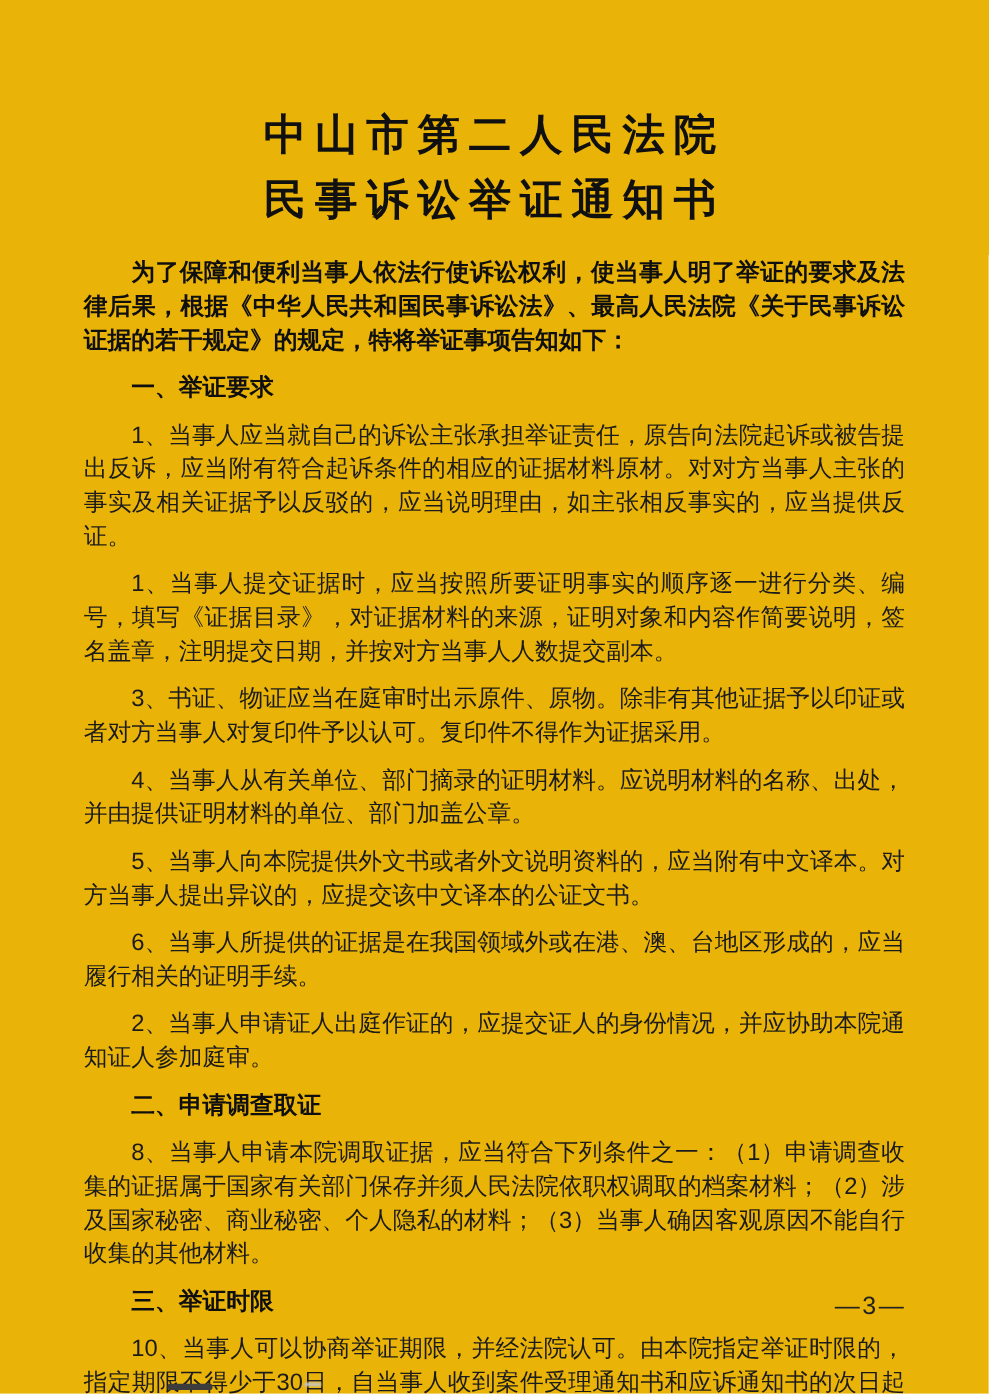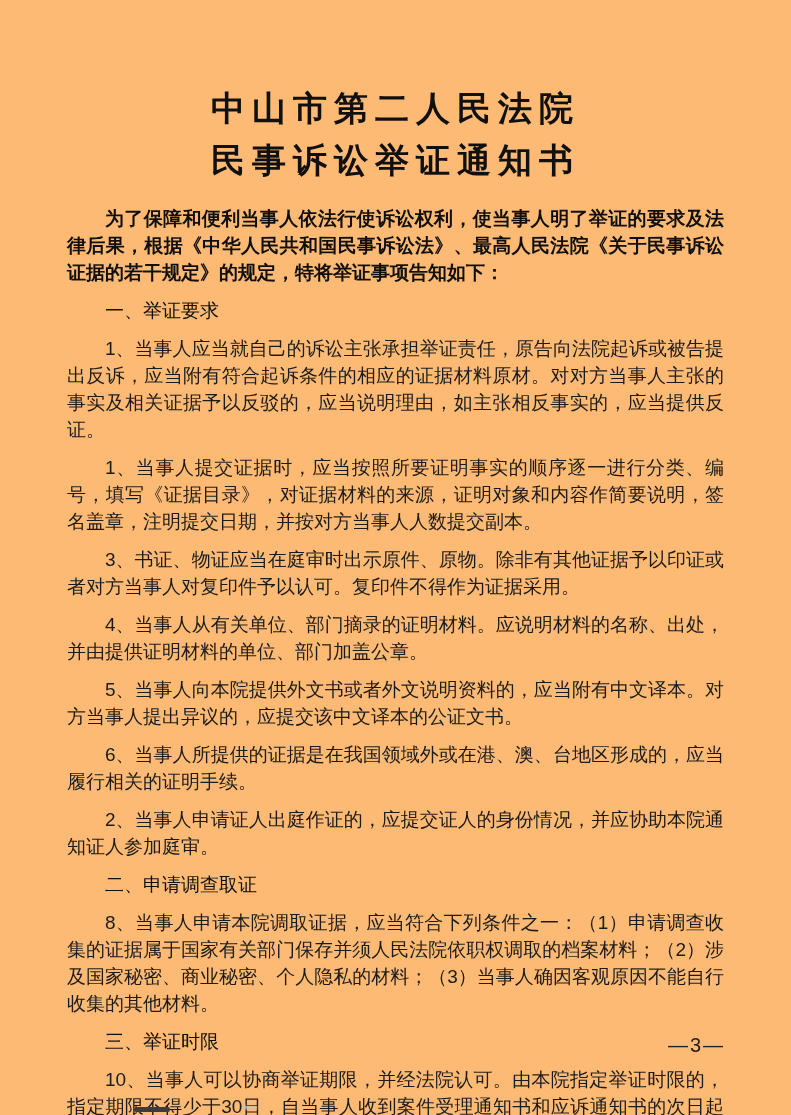--- a/index.html
+++ b/index.html
@@ -4,21 +4,21 @@
 <style>
   html, body {
     margin: 0;
     padding: 0;
     background: #ffffff;
   }
   .page {
     position: relative;
     width: 791px;
     height: 1115px;
-    background: #fdba74;
+    background: #eab308;
     overflow: hidden;
     color: #161616;
     font-family: "Liberation Sans", "DejaVu Sans", sans-serif;
   }
   .doc-title {
     margin: 0;
     text-align: center;
     font-size: 34px;
     line-height: 41px;
     font-weight: 700;
@@ -37,21 +37,21 @@
     line-height: 27px;
     text-align: justify;
     text-indent: 38px;
     color: #1b1b1b;
   }
   .content p.intro {
     font-weight: 700;
     color: #0f0f0f;
   }
   .content p.heading {
-    font-weight: 400;
+    font-weight: 700;
     color: #0f0f0f;
     text-align: left;
   }
   .pagenum {
     position: absolute;
     top: 1034px;
     right: 66px;
     font-size: 20px;
     letter-spacing: 2px;
     color: #222;

